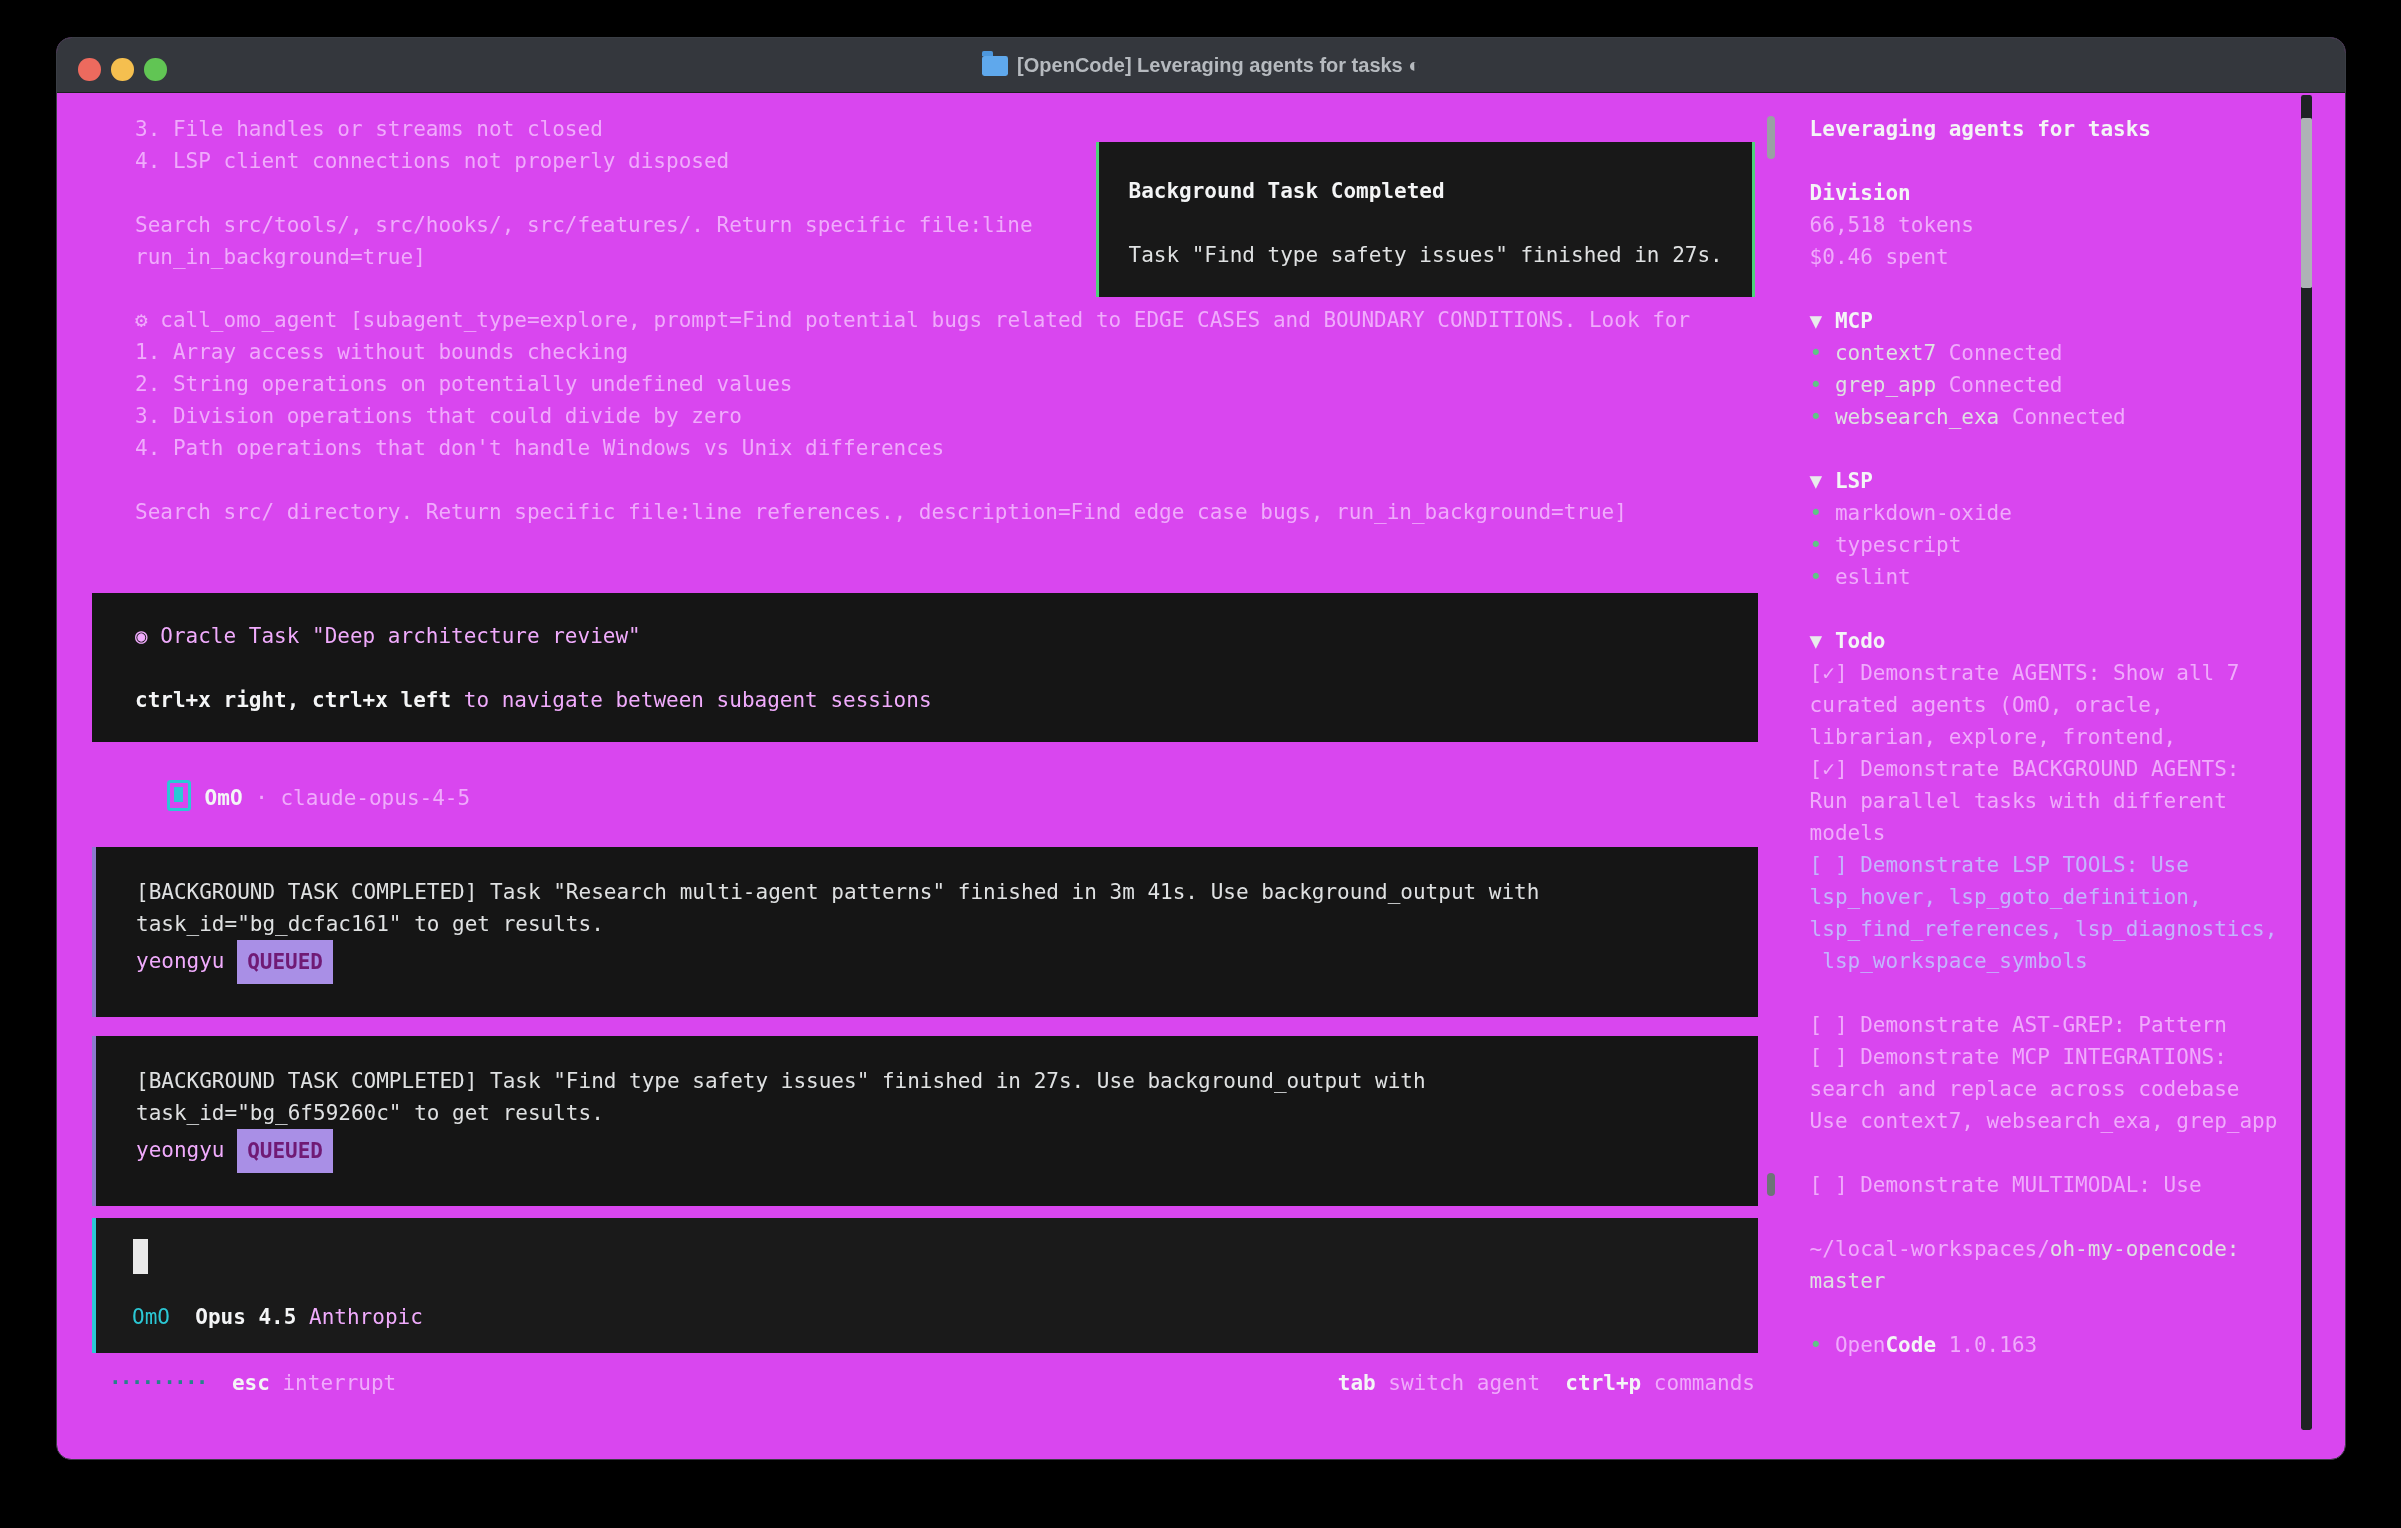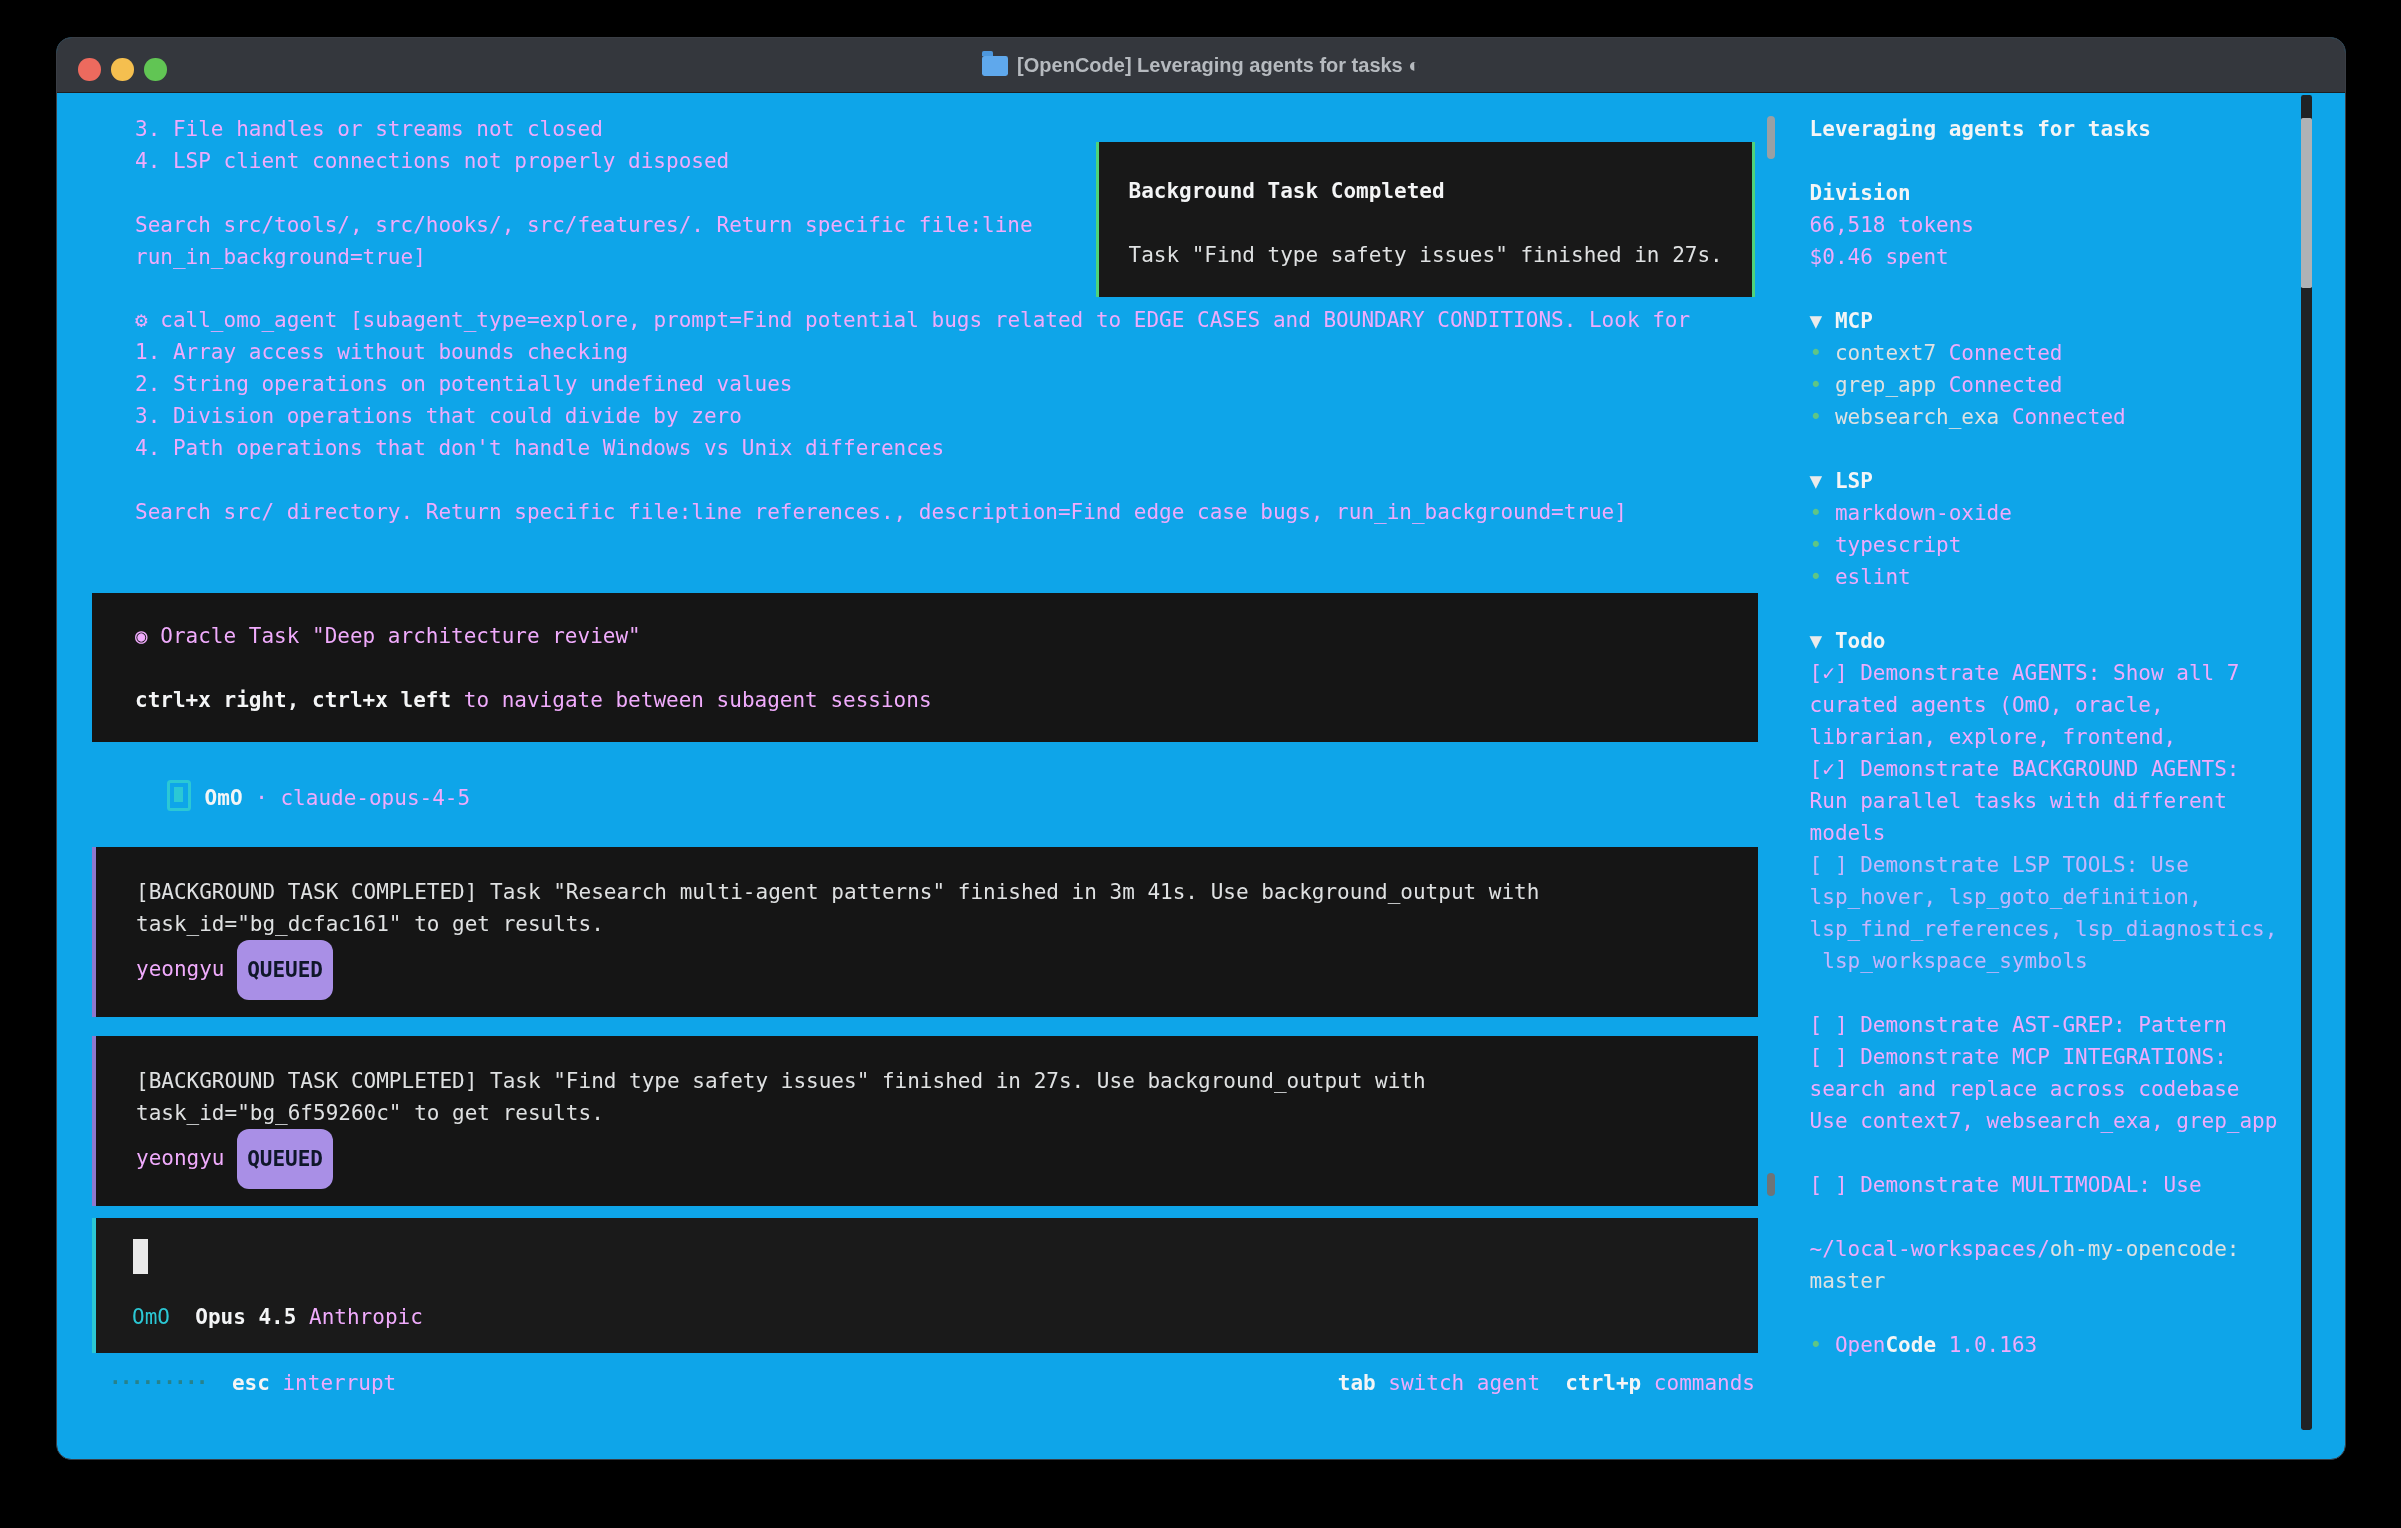--- a/index.html
+++ b/index.html
@@ -1,20 +1,20 @@
 <!DOCTYPE html>
 <html style="font-size:9.5px"><head>
 <meta charset="utf-8">
 <style>
   html,body{margin:0;padding:0;background:#000;}
   #page{position:relative;width:2401px;height:1528px;background:#000;overflow:hidden;
         font-family:"DejaVu Sans Mono","DejaVu Sans",monospace;font-size:21px;}
   
   #window{position:absolute;left:56px;top:37px;width:2290px;height:1423px;
-          background:#0ea5e9;border:1.2px solid #3a3e45;border-radius:15.4px;box-sizing:border-box;}
+          background:#d946ef;border:1.2px solid #3a3e45;border-radius:15.4px;box-sizing:border-box;}
   #titlebar{position:absolute;left:0;top:0;width:100%;height:54px;background:#34373d;
             border-radius:14px 14px 0 0;border-bottom:0.6px solid #1d1f22;}
   .traffic{position:absolute;top:20px;width:22.5px;height:22.5px;border-radius:50%;}
   #tl-close{left:21px;background:#ed6a5e;}
   #tl-min{left:54px;background:#f5bf4f;}
   #tl-max{left:87px;background:#61c554;}
   #titletext{position:absolute;left:0;right:0;top:0;height:54px;line-height:54px;text-align:center;
              font-family:"Liberation Sans",sans-serif;font-weight:bold;font-size:20px;color:#b6babf;}
   .folder-icon{display:inline-block;width:26px;height:20px;background:#5fa8ec;border-radius:2.4px;
                margin-right:9.5px;vertical-align:-3.5px;position:relative;}
@@ -23,22 +23,22 @@
   
   .ln{height:32px;line-height:32px;white-space:pre;}
   .w{color:#dfe1e2;}
   .wb{color:#f4f5f6;font-weight:bold;}
   .g{color:#f0abfc;}
   .grn{color:#c4b5fd;}
   .grnb{color:#5fc585;}
   .cyn{color:#2bc8d5;}
   .tri{color:#e9ebec;}
   .dots{color:#27828c;letter-spacing:-1.8px;font-weight:bold;}
-  .badge{background:#a98fe6;color:#0f172a;font-weight:bold;display:inline-block;
-         padding:16px 10px;height:28px;line-height:28px;border-radius:12px;vertical-align:middle;}
+  .badge{background:#a98fe6;color:#701a75;font-weight:bold;display:inline-block;
+         padding:8px 10px;height:28px;line-height:28px;border-radius:0;vertical-align:middle;}
   .abs{position:absolute;}
   
   #notification{position:absolute;left:1096px;top:142px;width:659px;height:155px;background:#181818;
                 border-left:3px solid #4fd27a;border-right:3px solid #4fd27a;box-sizing:border-box;}
   #oracle-box{position:absolute;left:92px;top:593px;width:1666px;height:149px;background:#151515;
               padding:27px 0 0 43px;box-sizing:border-box;}
   .task-box{position:absolute;left:92px;width:1666px;height:170px;background:#151515;
             border-left:4.1px solid #8d79cf;padding:29px 0 0 40px;box-sizing:border-box;}
   #task-box-1{top:847px;}
   #task-box-2{top:1036px;}

